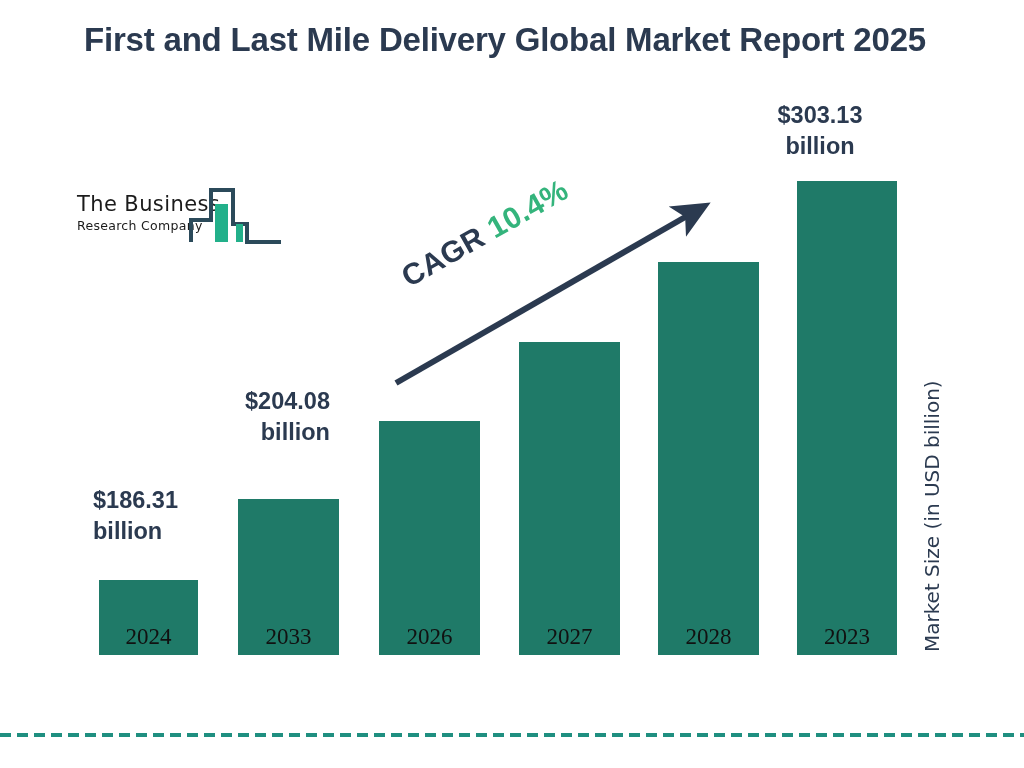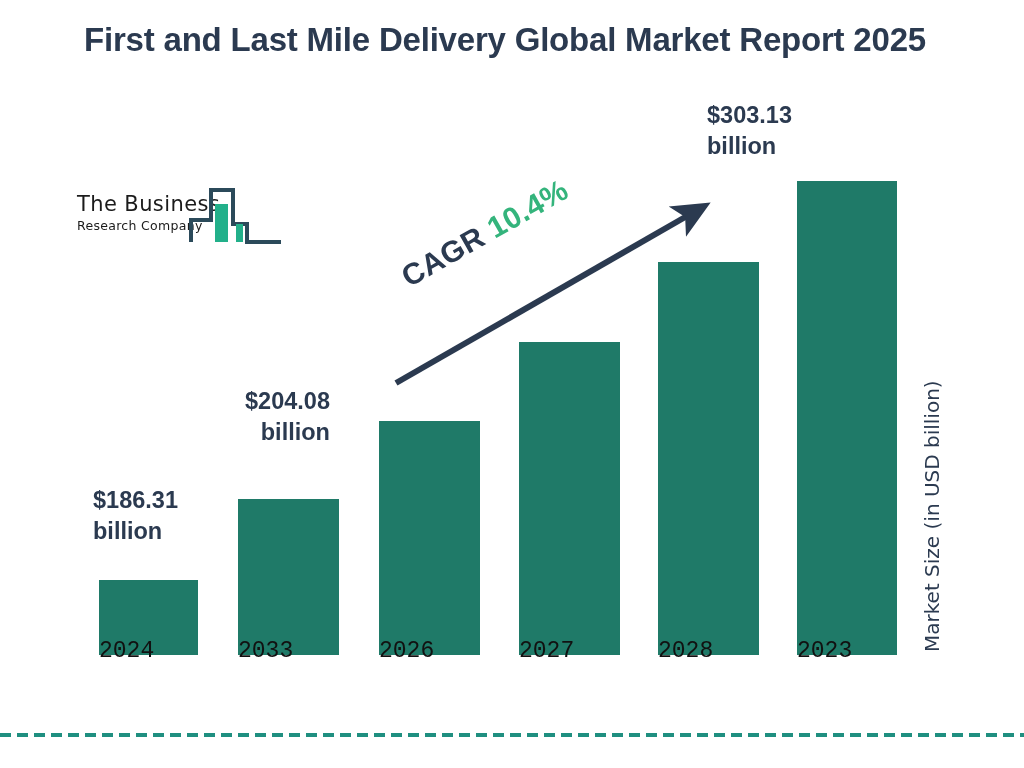--- a/index.html
+++ b/index.html
@@ -40,38 +40,39 @@
 
   
   .plot{ position:absolute; left:0; top:0; width:1024px; height:768px; }
   .bar{
     position:absolute;
     background:#1f7a68;
     bottom:113px;           
   }
   .xtick{
     position:absolute;
-    top:638px;
-    font-family:Liberation Mono, monospace;
+    top:624px;
+    text-align:center;
+    font-family:Liberation Serif, serif;
     font-size:23px;
     color:#111111;
   }
 
   
   .callout{
     position:absolute;
     font-size:23.5px;
     font-weight:bold;
     color:#2b3a50;
     line-height:1.33;
   }
   .callout .l2{ display:block; }
   .callout-1{ left:93px; top:485px; text-align:left; }
   .callout-2{ left:245px; top:386px; text-align:right; }
-  .callout-3{ left:707px; top:100px; width:150px; text-align:left; }
+  .callout-3{ left:745px; top:100px; width:150px; text-align:center; }
 
   
   .cagr{
     position:absolute;
     left:404px; top:262px;
     transform:rotate(-29.5deg);
     transform-origin:left center;
     font-size:30px;
     font-weight:bold;
     color:#2b3a50;

